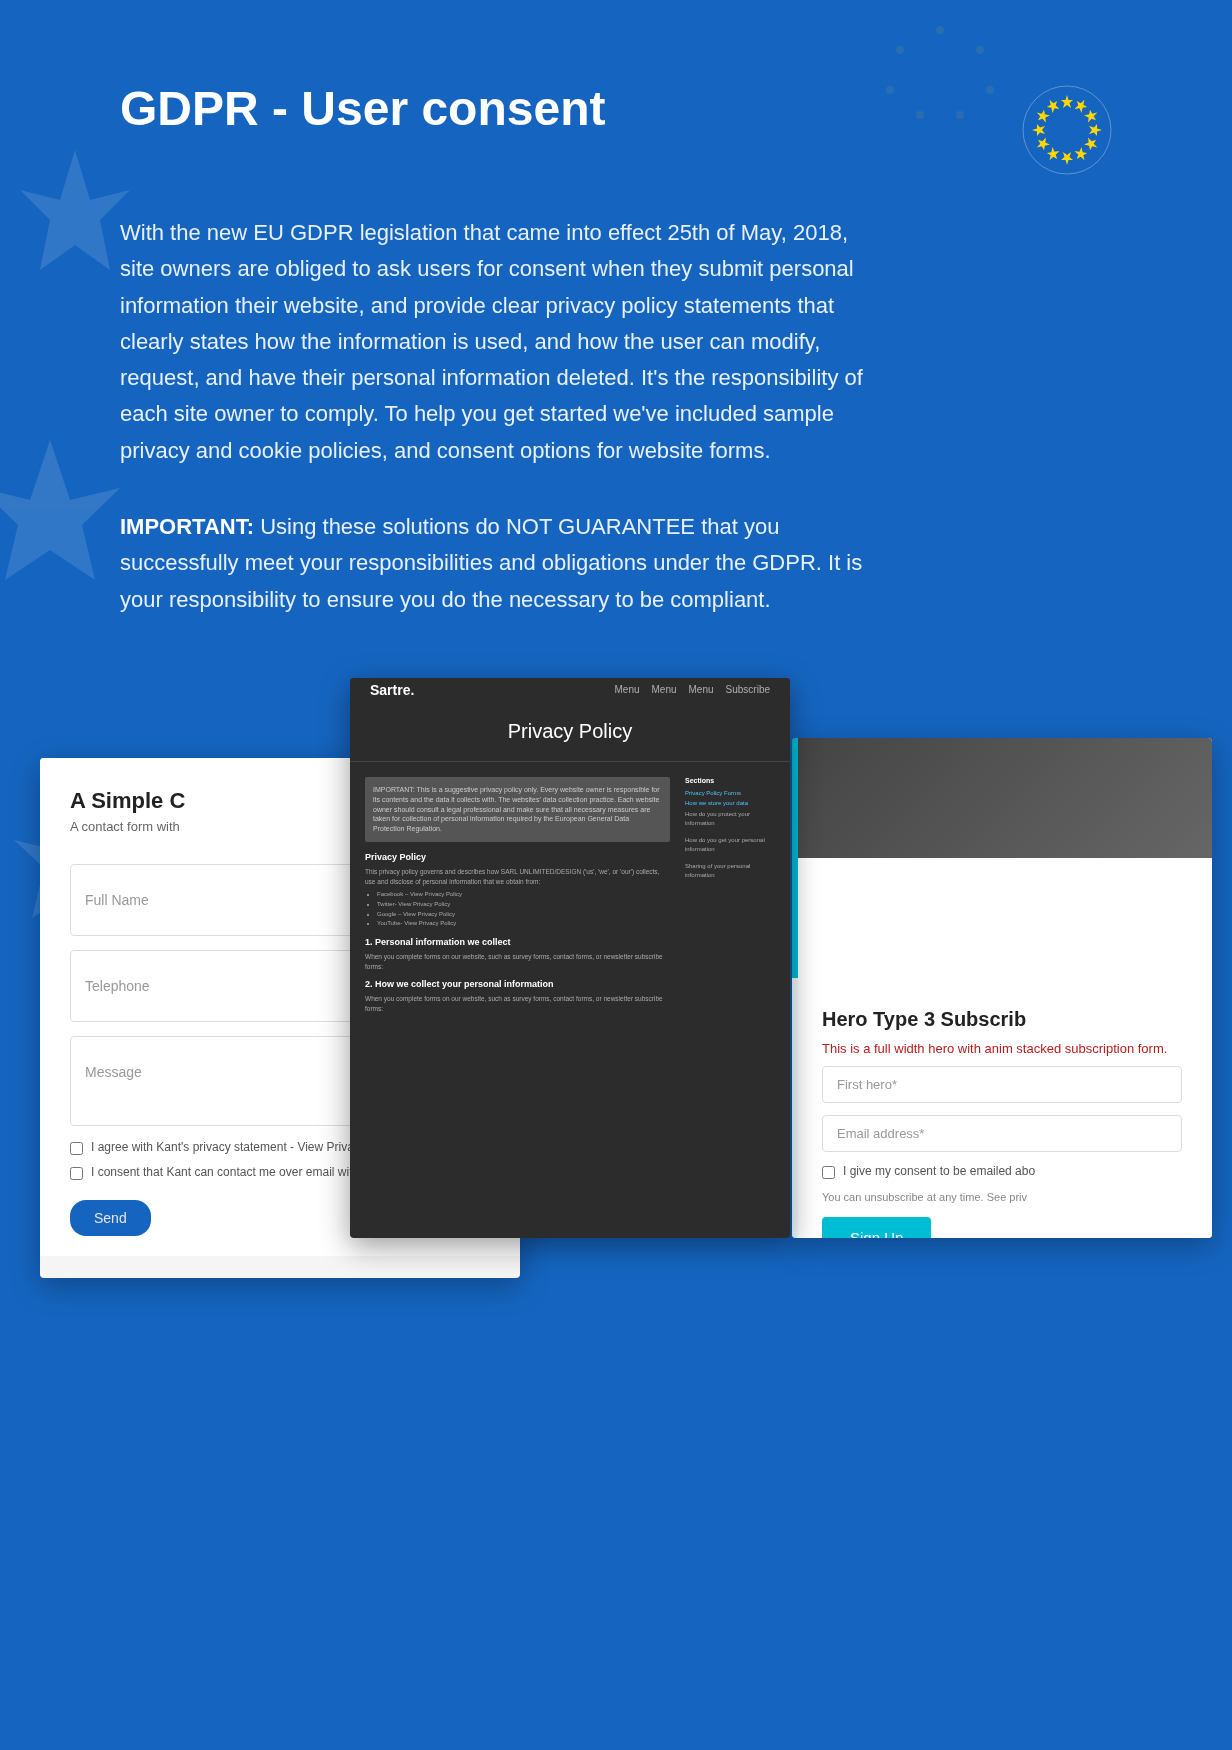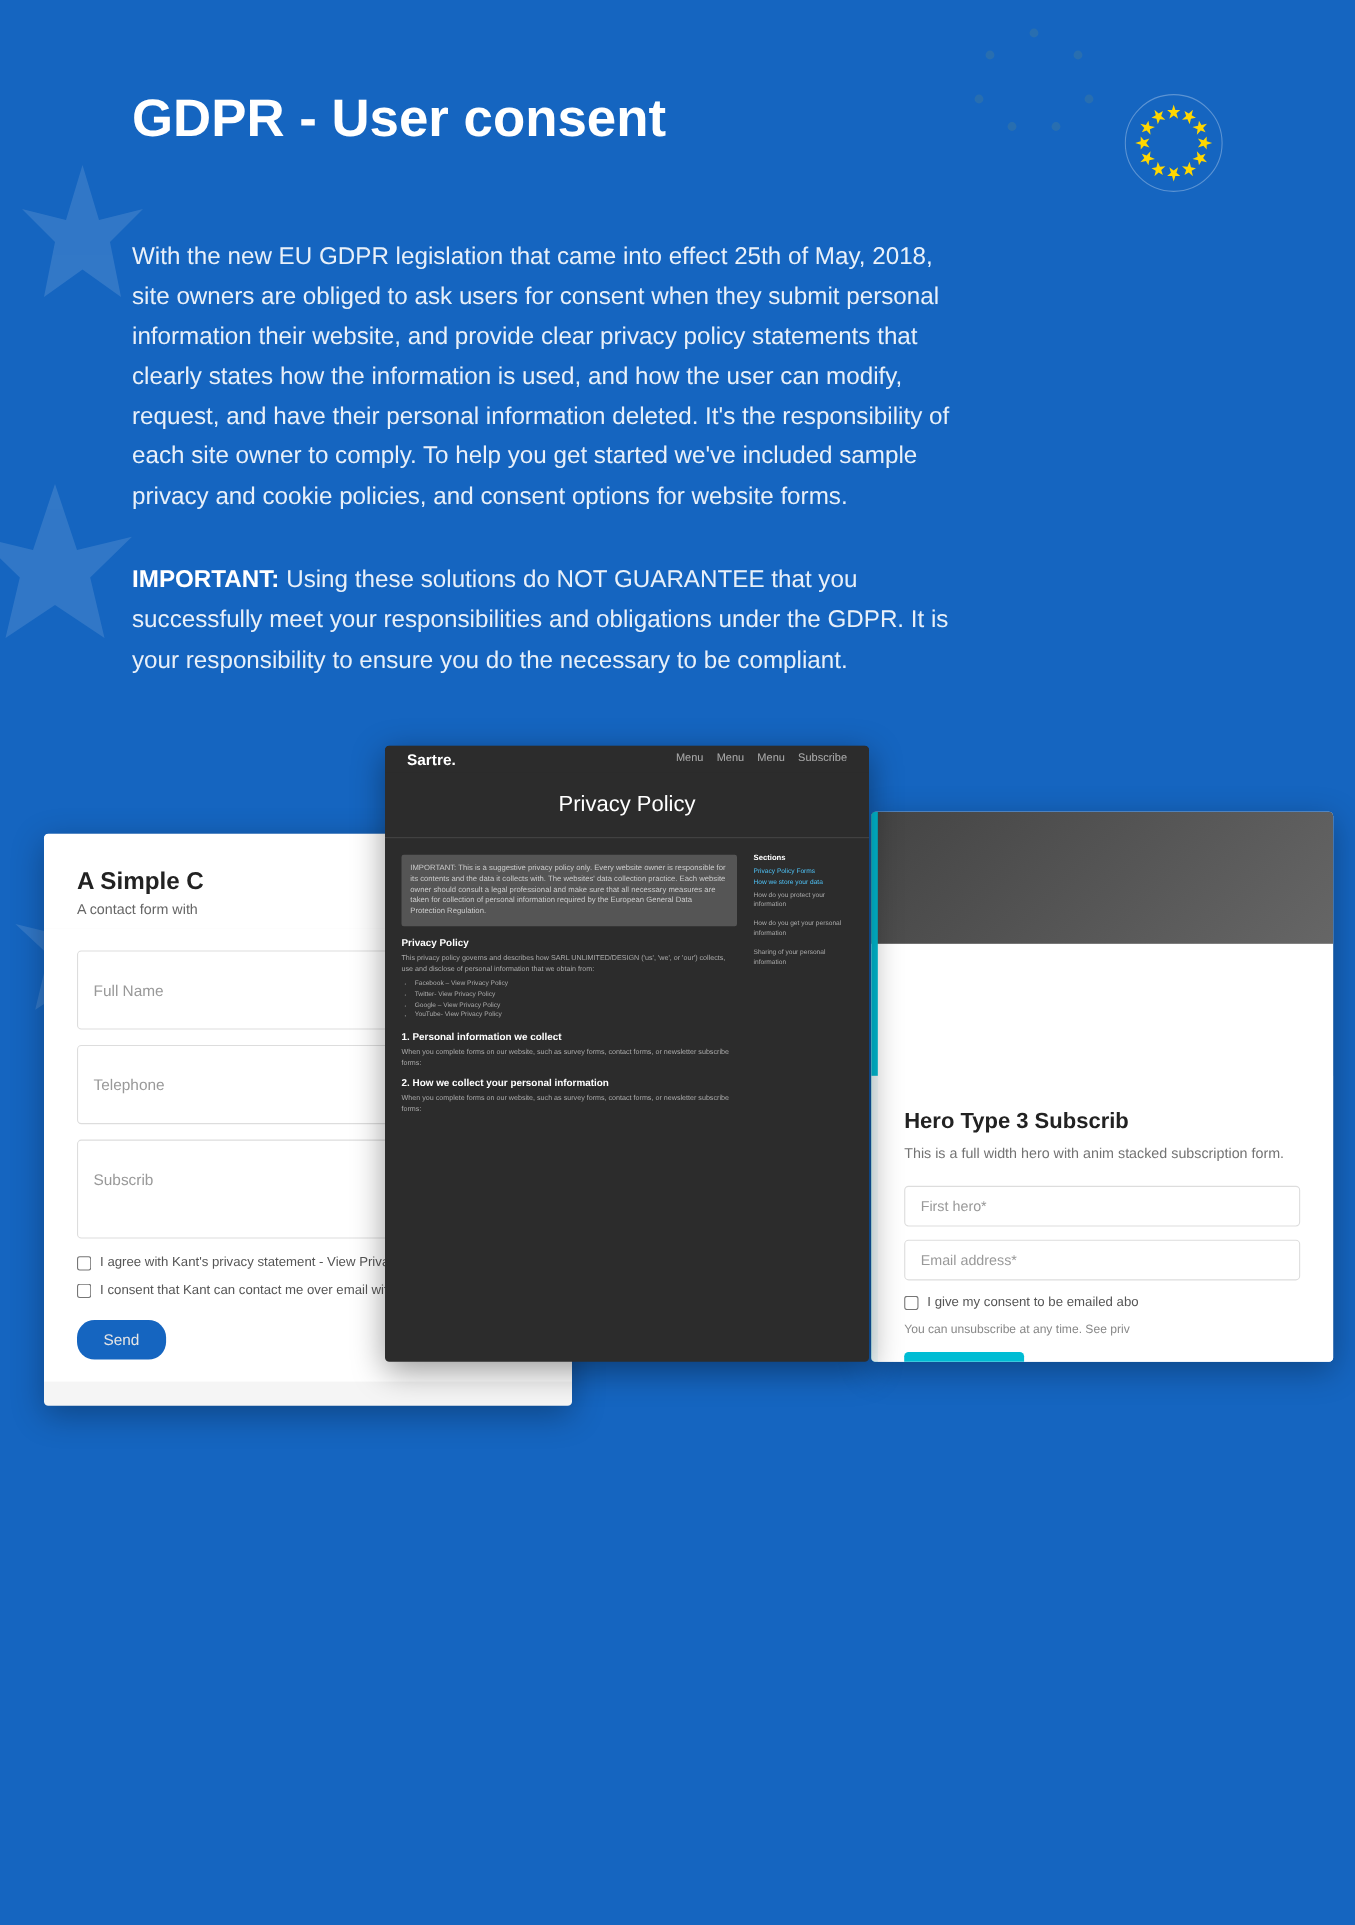--- a/index.html
+++ b/index.html
@@ -328,23 +328,23 @@
     .hero-title {
       font-size: 20px;
       font-weight: bold;
       color: #222;
       font-family: Arial, sans-serif;
       margin-bottom: 8px;
     }
 
     .hero-subtitle {
       font-size: 13px;
-      color: #737373;
-      font-family: Arial, sans-serif;
-      margin-bottom: 20px;
+      color: #b91c1c;
+      font-family: Arial, sans-serif;
+      margin-bottom: 8px;
       line-height: 1.5;
     }
 
     .subscribe-field {
       border: 1px solid #ddd;
       border-radius: 4px;
       padding: 10px 14px;
       margin-bottom: 12px;
       font-size: 13px;
       color: #999;
@@ -456,21 +456,21 @@
           <div class="form-subtitle">A contact form with</div>
         </div>
         <div class="form-body">
           <div class="form-field">
             <span>Full Name</span>
           </div>
           <div class="form-field">
             <span>Telephone</span>
           </div>
           <div class="form-field message-field">
-            <span>Subscrib</span>
+            <span>Message</span>
           </div>
           <div class="checkbox-row">
             <input type="checkbox" style="">
             <span>I agree with Kant's privacy statement - View Privacy Policy</span>
           </div>
           <div class="checkbox-row">
             <input type="checkbox" style="">
             <span>I consent that Kant can contact me over email with relate</span>
           </div>
           <button class="send-btn">Send</button>

